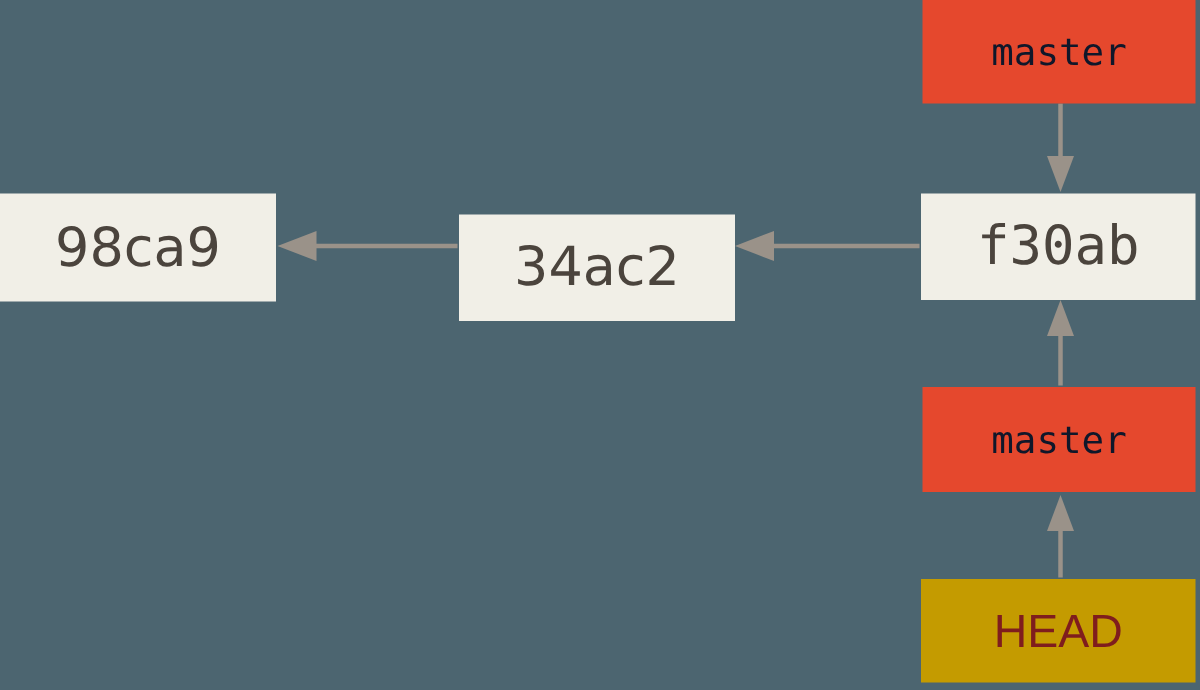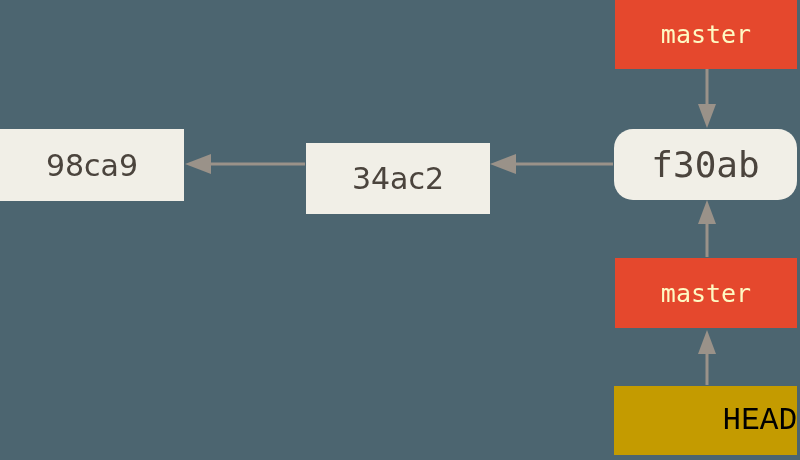--- a/index.html
+++ b/index.html
@@ -21,39 +21,37 @@
     position: absolute;
     display: flex;
     align-items: center;
     justify-content: center;
     box-sizing: border-box;
   }
   .commit {
     background: #F1EFE7;
     color: #4B443D;
     font-family: "DejaVu Sans", sans-serif;
-    font-size: 30px;
+    font-size: 36px;
   }
   .commit.mono {
     font-family: "DejaVu Sans Mono", monospace;
     font-size: 36px;
-    border-radius: 19px;
   }
   .branch {
     background: #E5482D;
-    color: #fef9c3;
+    color: #0f172a;
     font-family: "DejaVu Sans Mono", monospace;
     font-size: 25px;
   }
   .head {
     background: #C49B00;
-    color: #000000;
-    font-family: Liberation Mono, monospace;
+    color: #7f1d1d;
+    font-family: Liberation Sans, sans-serif;
     font-size: 31px;
-    justify-content: flex-end;
   }
   #node-98ca9   { left: 0px;   top: 129px; width: 184px; height: 72px; }
   #node-34ac2   { left: 306px; top: 143px; width: 184px; height: 71px; }
   #node-f30ab   { left: 614px; top: 129px; width: 183px; height: 71px; }
   #node-master  { left: 615px; top: 0px;   width: 182px; height: 69px; }
   #node-testing { left: 615px; top: 258px; width: 182px; height: 70px; }
   #node-head    { left: 614px; top: 386px; width: 183px; height: 69px; }
 </style>
 </head>
 <body>

